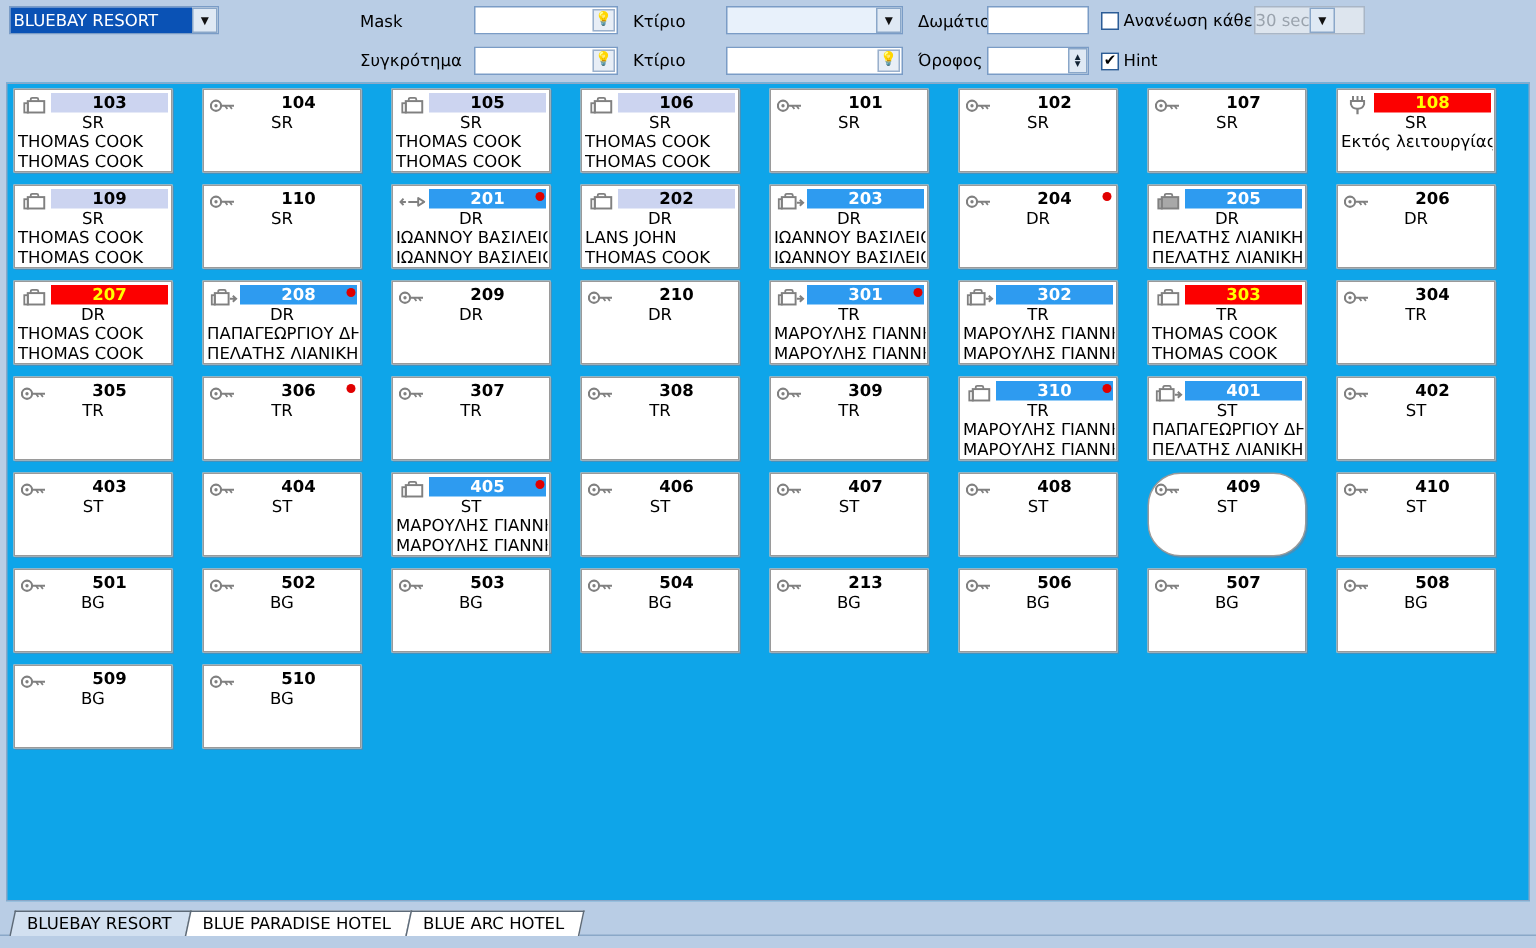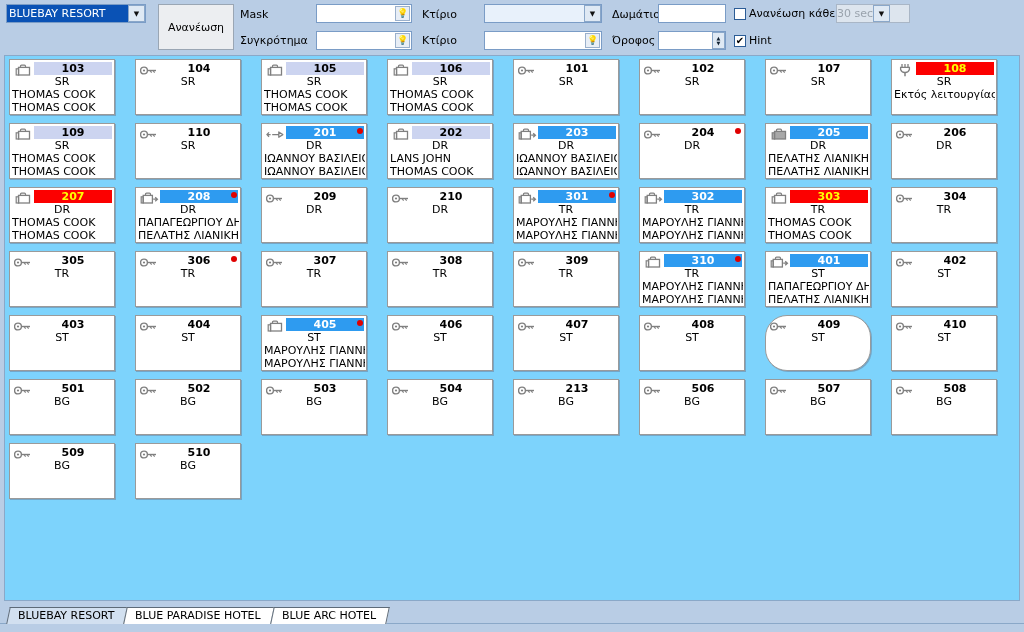--- a/index.html
+++ b/index.html
@@ -70,21 +70,21 @@
   #sec-combo{
     position:absolute; left:836px; top:4px; width:74px; height:19px;
     background:#dde5ee; border:1px solid #a9b6c6;
     display:flex; align-items:center;
   }
   #sec-combo .cb-text{ color:#9aa3ad; }
 
   
   #panel{
     position:absolute; left:4px; top:55px; width:1016px; height:546px;
-    background:#7dd3fc;
+    background:#0ea5e9;
     border:1px solid #8aa8c8;
   }
   #grid{ position:relative; width:100%; height:100%; }
 
   .card{
     position:absolute; width:106px; height:56px;
     background:#fff; border:1px solid #9a9a9a;
     box-shadow:1px 1px 0 rgba(110,130,155,.55);
     overflow:hidden; cursor:pointer;
   }
@@ -140,23 +140,20 @@
 </head>
 <body>
 
 <div id="toolbar">
 
   <div class="tb-combo" id="hotel-combo" style="left:6px; top:4px; width:140px;">
     <div class="cb-text sel">BLUEBAY RESORT</div>
     <div class="cb-arrow">▼</div>
   </div>
 
-  <div id="btn-refresh">
-    <span>Ανανέωση</span>
-  </div>
 
   <div class="tb-label" style="left:240px; top:8px;">Mask</div>
   <div class="tb-field" style="left:316px; top:4px; width:96px; justify-content:flex-end;">
     <span class="cb-bulb">💡</span>
   </div>
 
   <div class="tb-label" style="left:240px; top:34px;">Συγκρότημα</div>
   <div class="tb-field" style="left:316px; top:31px; width:96px; justify-content:flex-end;">
     <span class="cb-bulb">💡</span>
   </div>

